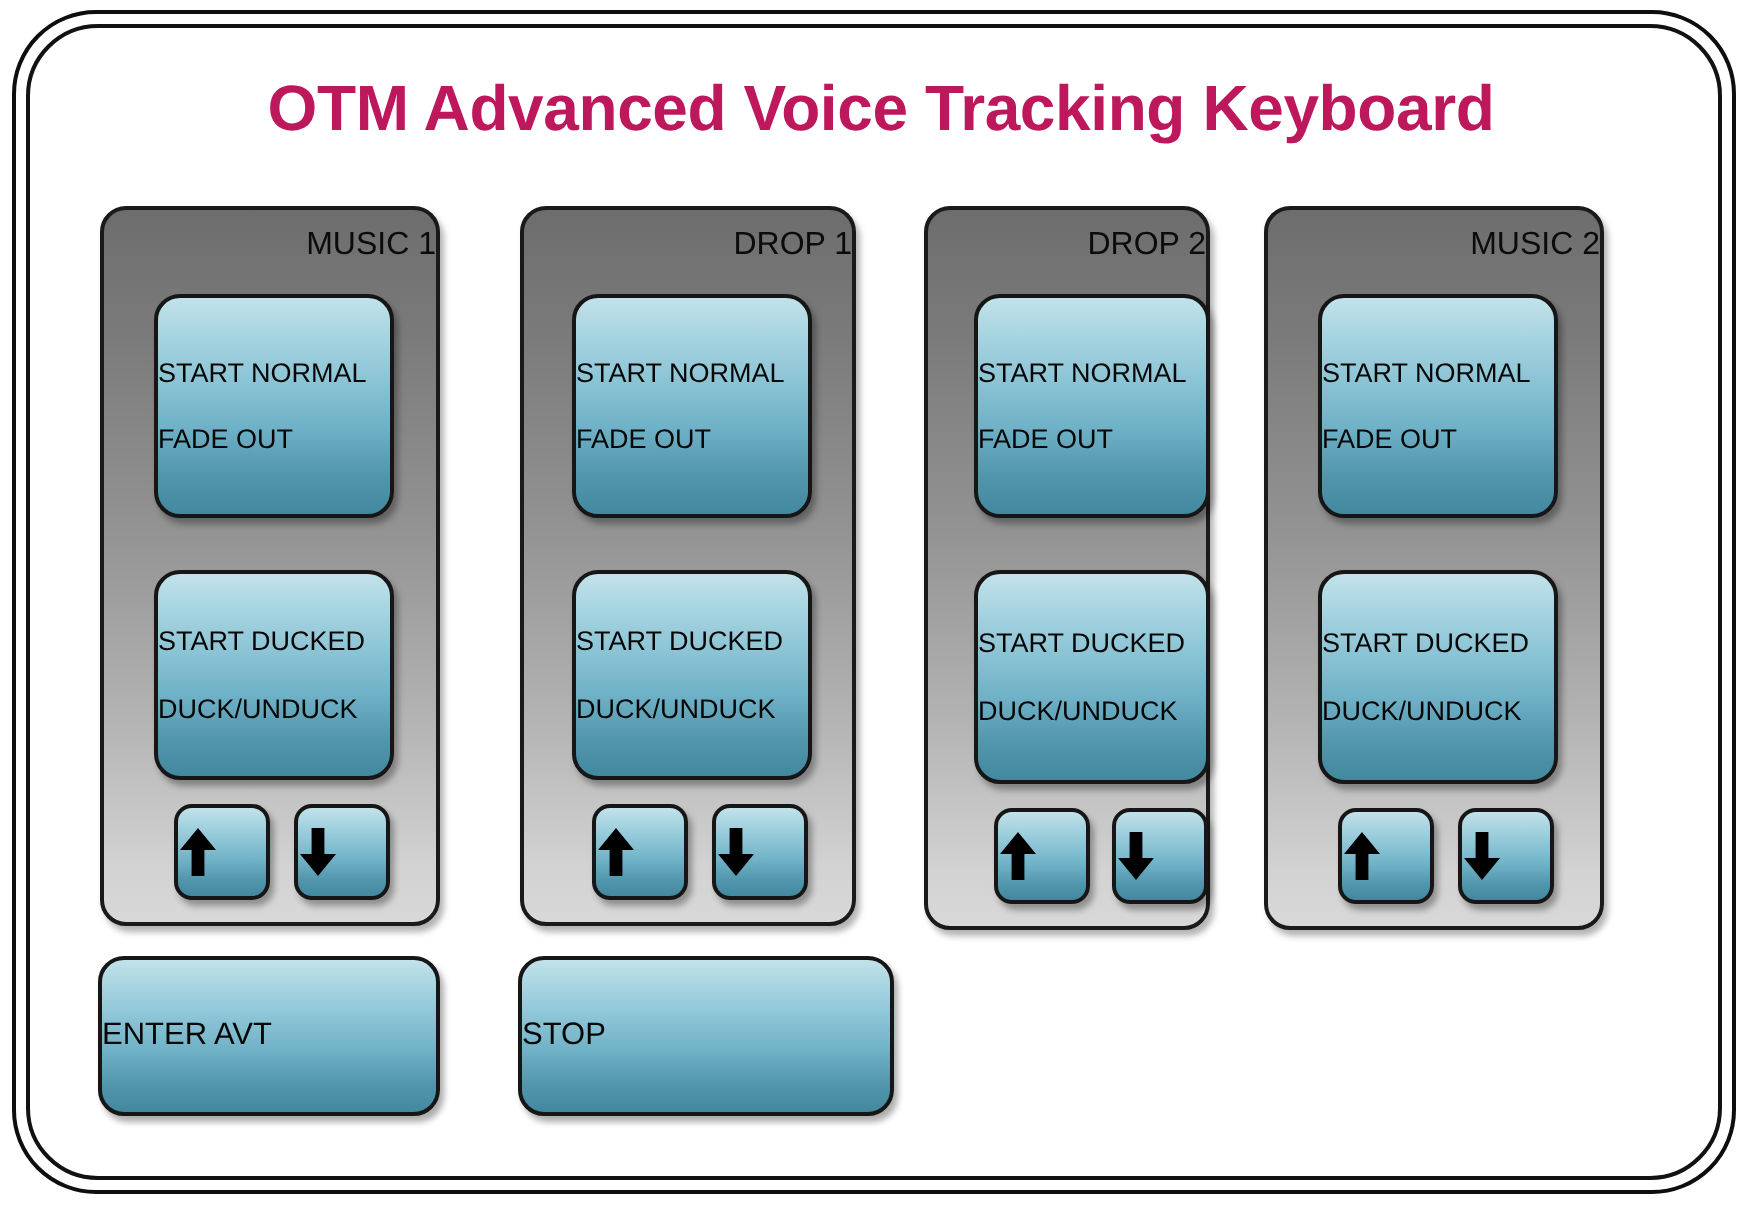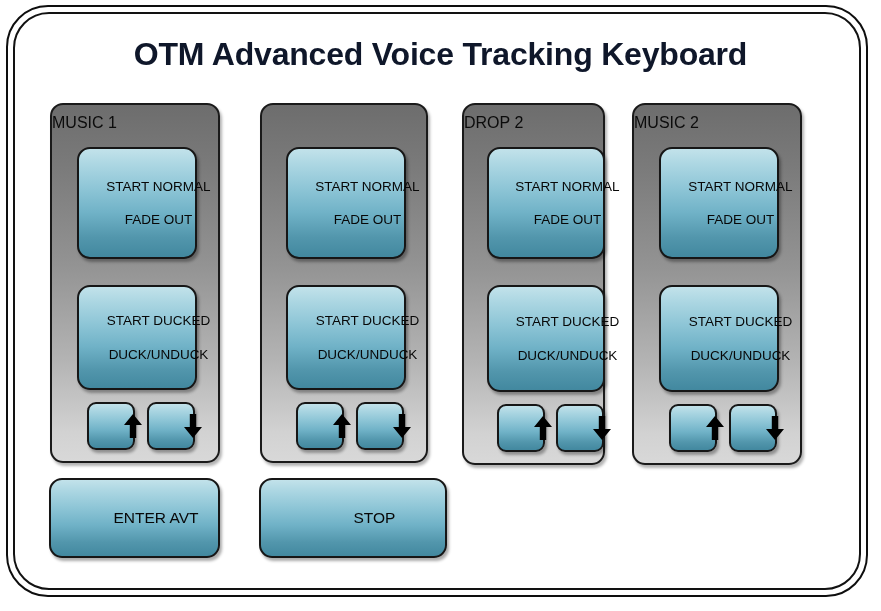--- a/index.html
+++ b/index.html
@@ -46,41 +46,41 @@
 
   
   .title {
     position: absolute;
     left: 0;
     top: 36px;
     width: 881px;
     text-align: center;
     font-size: 32px;
     font-weight: bold;
-    color: #0f172a;
+    color: #be185d;
     letter-spacing: -0.2px;
     font-family: "Liberation Sans", sans-serif;
     white-space: nowrap;
   }
 
   
   .panel {
     position: absolute;
     box-sizing: border-box;
     border: 2px solid #1a1a1a;
     border-radius: 13px;
     background: linear-gradient(to bottom, #6d6d6d 0%, #7b7b7b 18%, #939393 45%, #b4b4b4 72%, #d2d2d2 92%, #d8d8d8 100%);
     box-shadow: 2px 3px 3px rgba(0,0,0,0.30);
   }
   .panel-title {
     position: absolute;
     left: 0;
     top: 9px;
     width: 100%;
-    text-align: left;
+    text-align: right;
     font-size: 16px;
     color: #0b0b0b;
     font-family: "Liberation Sans", sans-serif;
     white-space: nowrap;
   }
 
   
   .key {
     position: absolute;
     box-sizing: border-box;
@@ -97,23 +97,22 @@
     background: linear-gradient(to bottom,
         #c2e2ea 0%,
         #abd6e2 15%,
         #8dc5d6 37%,
         #70b2c7 59%,
         #5296ac 82%,
         #42889f 100%);
     box-shadow: 2px 3px 3px rgba(0,0,0,0.33);
     display: flex;
     flex-direction: column;
-    align-items: center;
+    align-items: flex-start;
     justify-content: center;
-    padding-left: 43px;
   }
   .key-line {
     font-size: 13.5px;
     color: #070707;
     font-family: "Liberation Sans", sans-serif;
     white-space: nowrap;
     line-height: 1;
   }
   .key-line + .key-line {
     margin-top: 20px;
@@ -161,20 +160,21 @@
       </svg>
     </div>
     <div class="key arrow" style="left:95px; top:297px; width:48px; height:48px;">
       <svg class="arrow-glyph" width="20" height="26" viewBox="0 0 20 26">
         <path d="M10 25 L19 14 L13.2 14 L13.2 1 L6.8 1 L6.8 14 L1 14 Z" fill="#000000"></path>
       </svg>
     </div>
   </div>
 
   <div class="panel" style="left:260px; top:103px; width:168px; height:360px;">
+    <div class="panel-title">DROP 1</div>
 
     <div class="key" style="left:24px; top:42px; width:120px; height:112px;">
       <span class="key-line">START NORMAL</span>
       <span class="key-line">FADE OUT</span>
     </div>
 
     <div class="key" style="left:24px; top:180px; width:120px; height:105px;">
       <span class="key-line">START DUCKED</span>
       <span class="key-line">DUCK/UNDUCK</span>
     </div>

